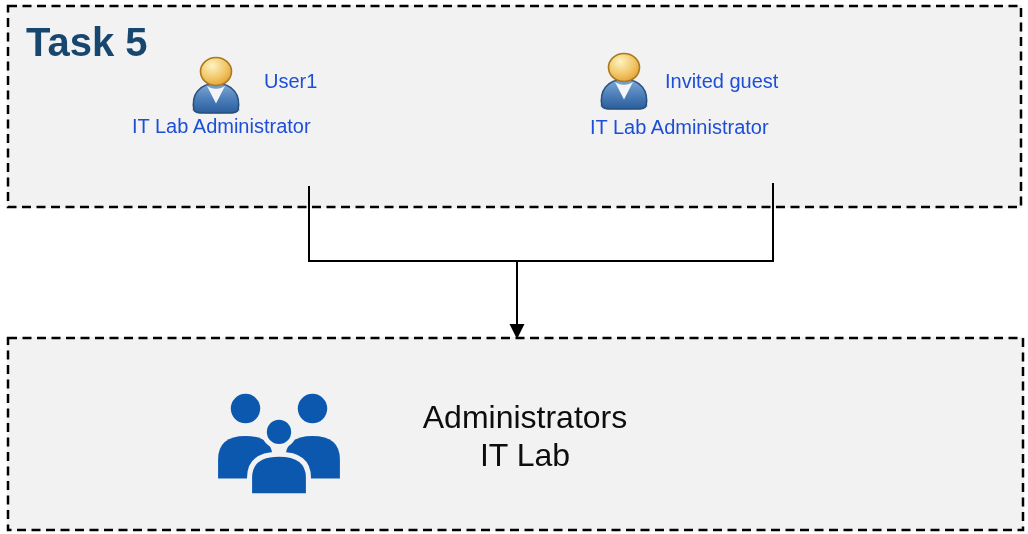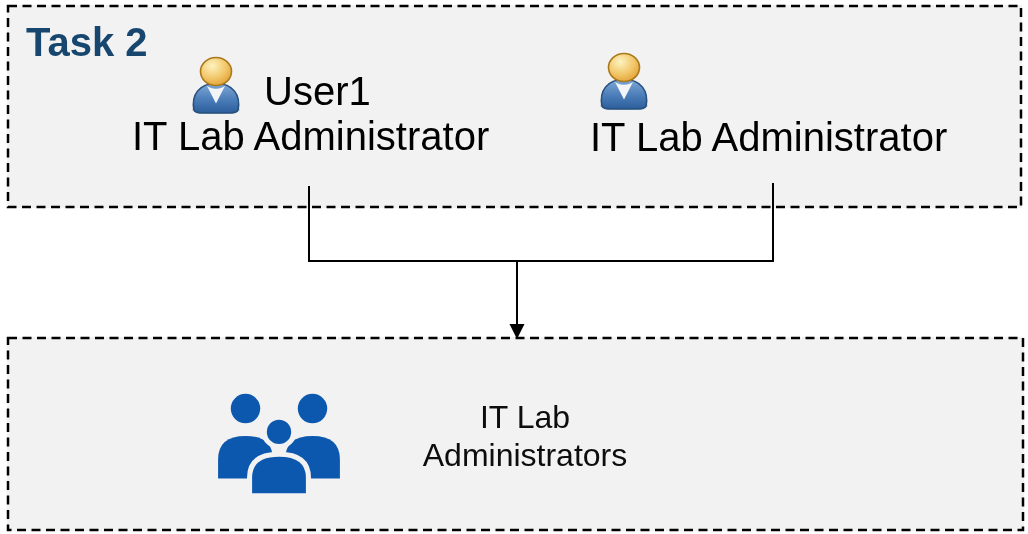--- a/index.html
+++ b/index.html
@@ -44,23 +44,23 @@
   .person {
     position: absolute;
     width: 64px;
     height: 58px;
   }
   .person.p1 { left: 184px; top: 56px; }
   .person.p2 { left: 592px; top: 52px; }
 
   .name-text, .role-text {
     position: absolute;
-    font-size: 40px;
+    font-size: 20px;
     line-height: 1;
-    color: #000000;
+    color: #1d4ed8;
     white-space: nowrap;
   }
   .name-text.n1 { left: 264px; top: 71px; }
   .name-text.n2 { left: 665px; top: 71px; }
   .role-text { text-align: left; }
   .role-text.r1 { left: 132px; top: 116px; width: 370px; }
   .role-text.r2 { left: 590px; top: 117px; width: 368px; }
 
   .group-icon {
     position: absolute;
@@ -115,45 +115,46 @@
       </linearGradient>
       <g id="person-glyph">
         <ellipse cx="32" cy="53.5" rx="24" ry="4.5" fill="#9a9a9a" opacity="0.45"></ellipse>
         <path d="M10 54 C7 39 15 27.5 32 27.5 C49 27.5 57 39 54 54 C53.5 56.5 49 57 44 57 L20 57 C15 57 10.5 56.5 10 54 Z" fill="url(#pBody)" stroke="#27517e" stroke-width="1.6"></path>
         <path d="M22.5 29 C26 34 38 34 41.5 29 L32 47.5 Z" fill="#f2f4f6"></path>
         <ellipse cx="32" cy="15.5" rx="15.5" ry="14" fill="url(#pHead)" stroke="#a9791c" stroke-width="1.6"></ellipse>
       </g>
     </defs>
   </svg>
 
-  <div class="task-label t1">Task 2</div>
+  <div class="task-label t1">Task 5</div>
 
   <svg class="person p1" viewBox="0 0 64 58">
     <use href="#person-glyph"></use>
   </svg>
   <div class="name-text n1">User1</div>
   <div class="role-text r1">IT Lab Administrator</div>
 
   <svg class="person p2" viewBox="0 0 64 58">
     <use href="#person-glyph"></use>
   </svg>
+  <div class="name-text n2">Invited guest</div>
   <div class="role-text r2">IT Lab Administrator</div>
 
 
   <svg class="group-icon" viewBox="0 0 132 112">
     <g fill="#0C58AE">
       <circle cx="33" cy="26" r="14.5"></circle>
       <path d="M6 95 L6 76 Q6 53 33 53 Q60 53 60 76 L60 95 Z"></path>
       <circle cx="99" cy="26" r="14.5"></circle>
       <path d="M72 95 L72 76 Q72 53 99 53 Q126 53 126 76 L126 95 Z"></path>
       <g stroke="#f2f2f2" stroke-width="5">
         <circle cx="66" cy="49" r="14.5"></circle>
         <path d="M37 112 L37 94 Q37 71 66 71 Q95 71 95 94 L95 112 Z"></path>
       </g>
     </g>
   </svg>
 
   <div class="group-name">
+    <div>Administrators</div>
     <div>IT Lab</div>
-    <div>Administrators</div>
   </div>
 
 </div>
 
 </body></html>

